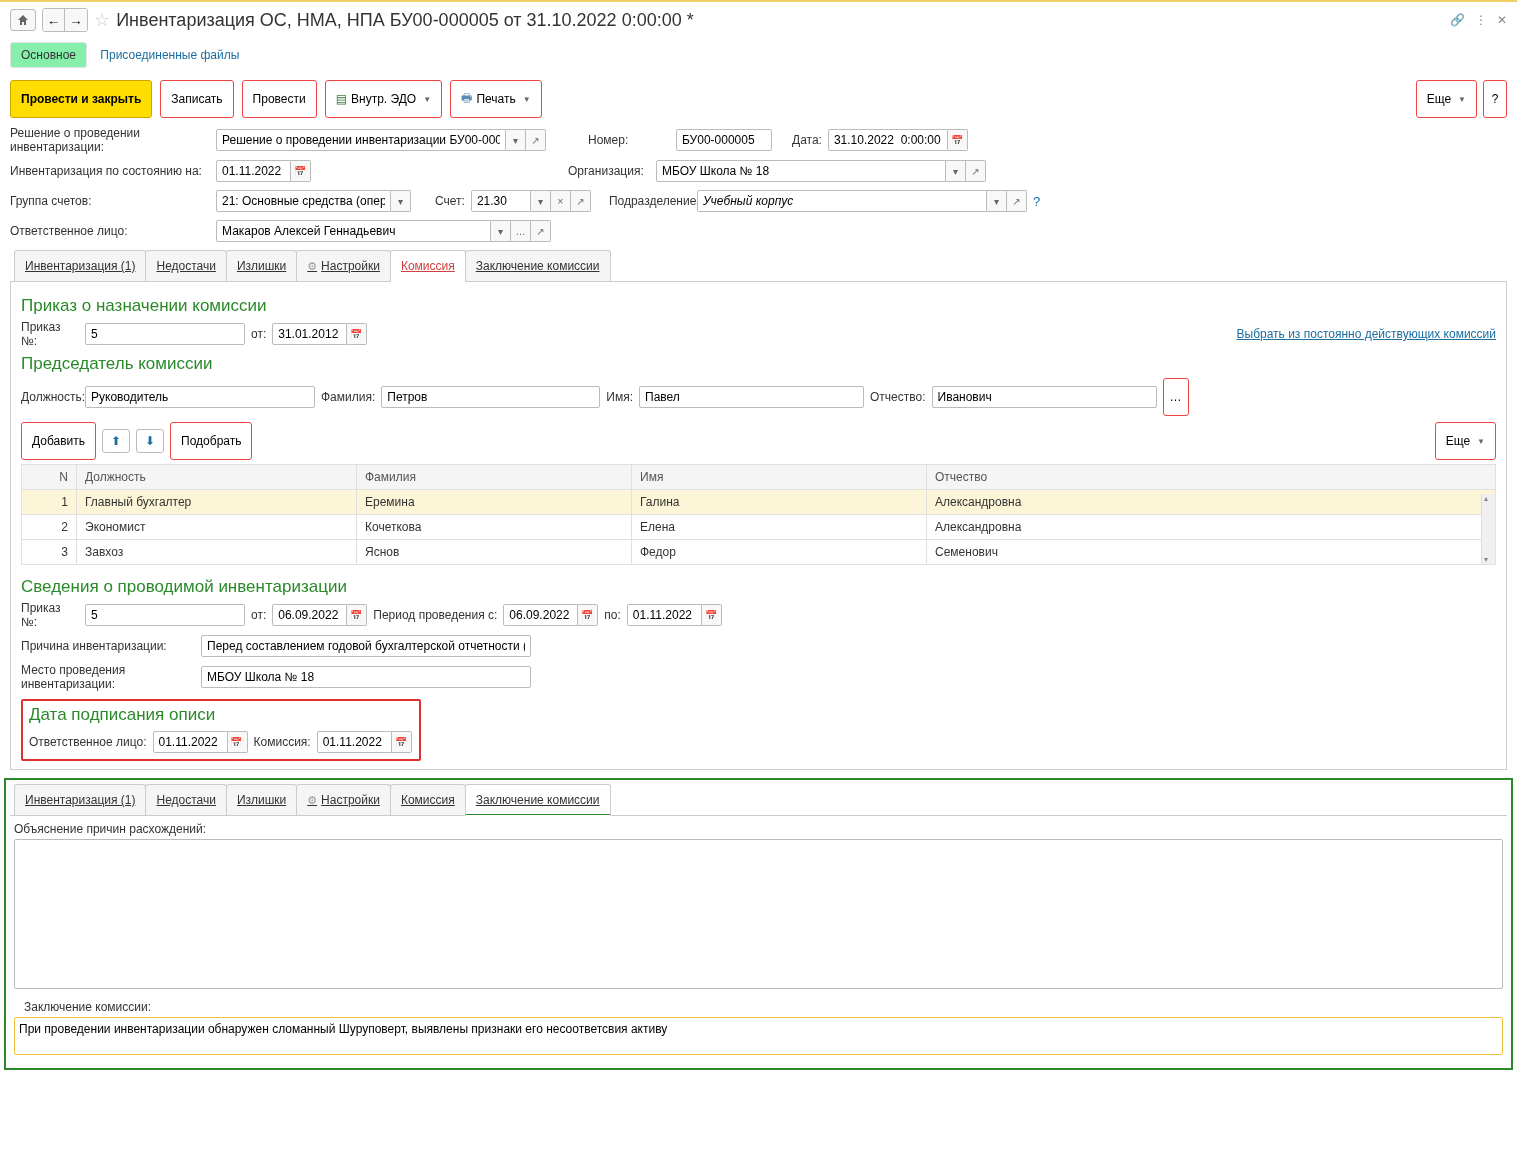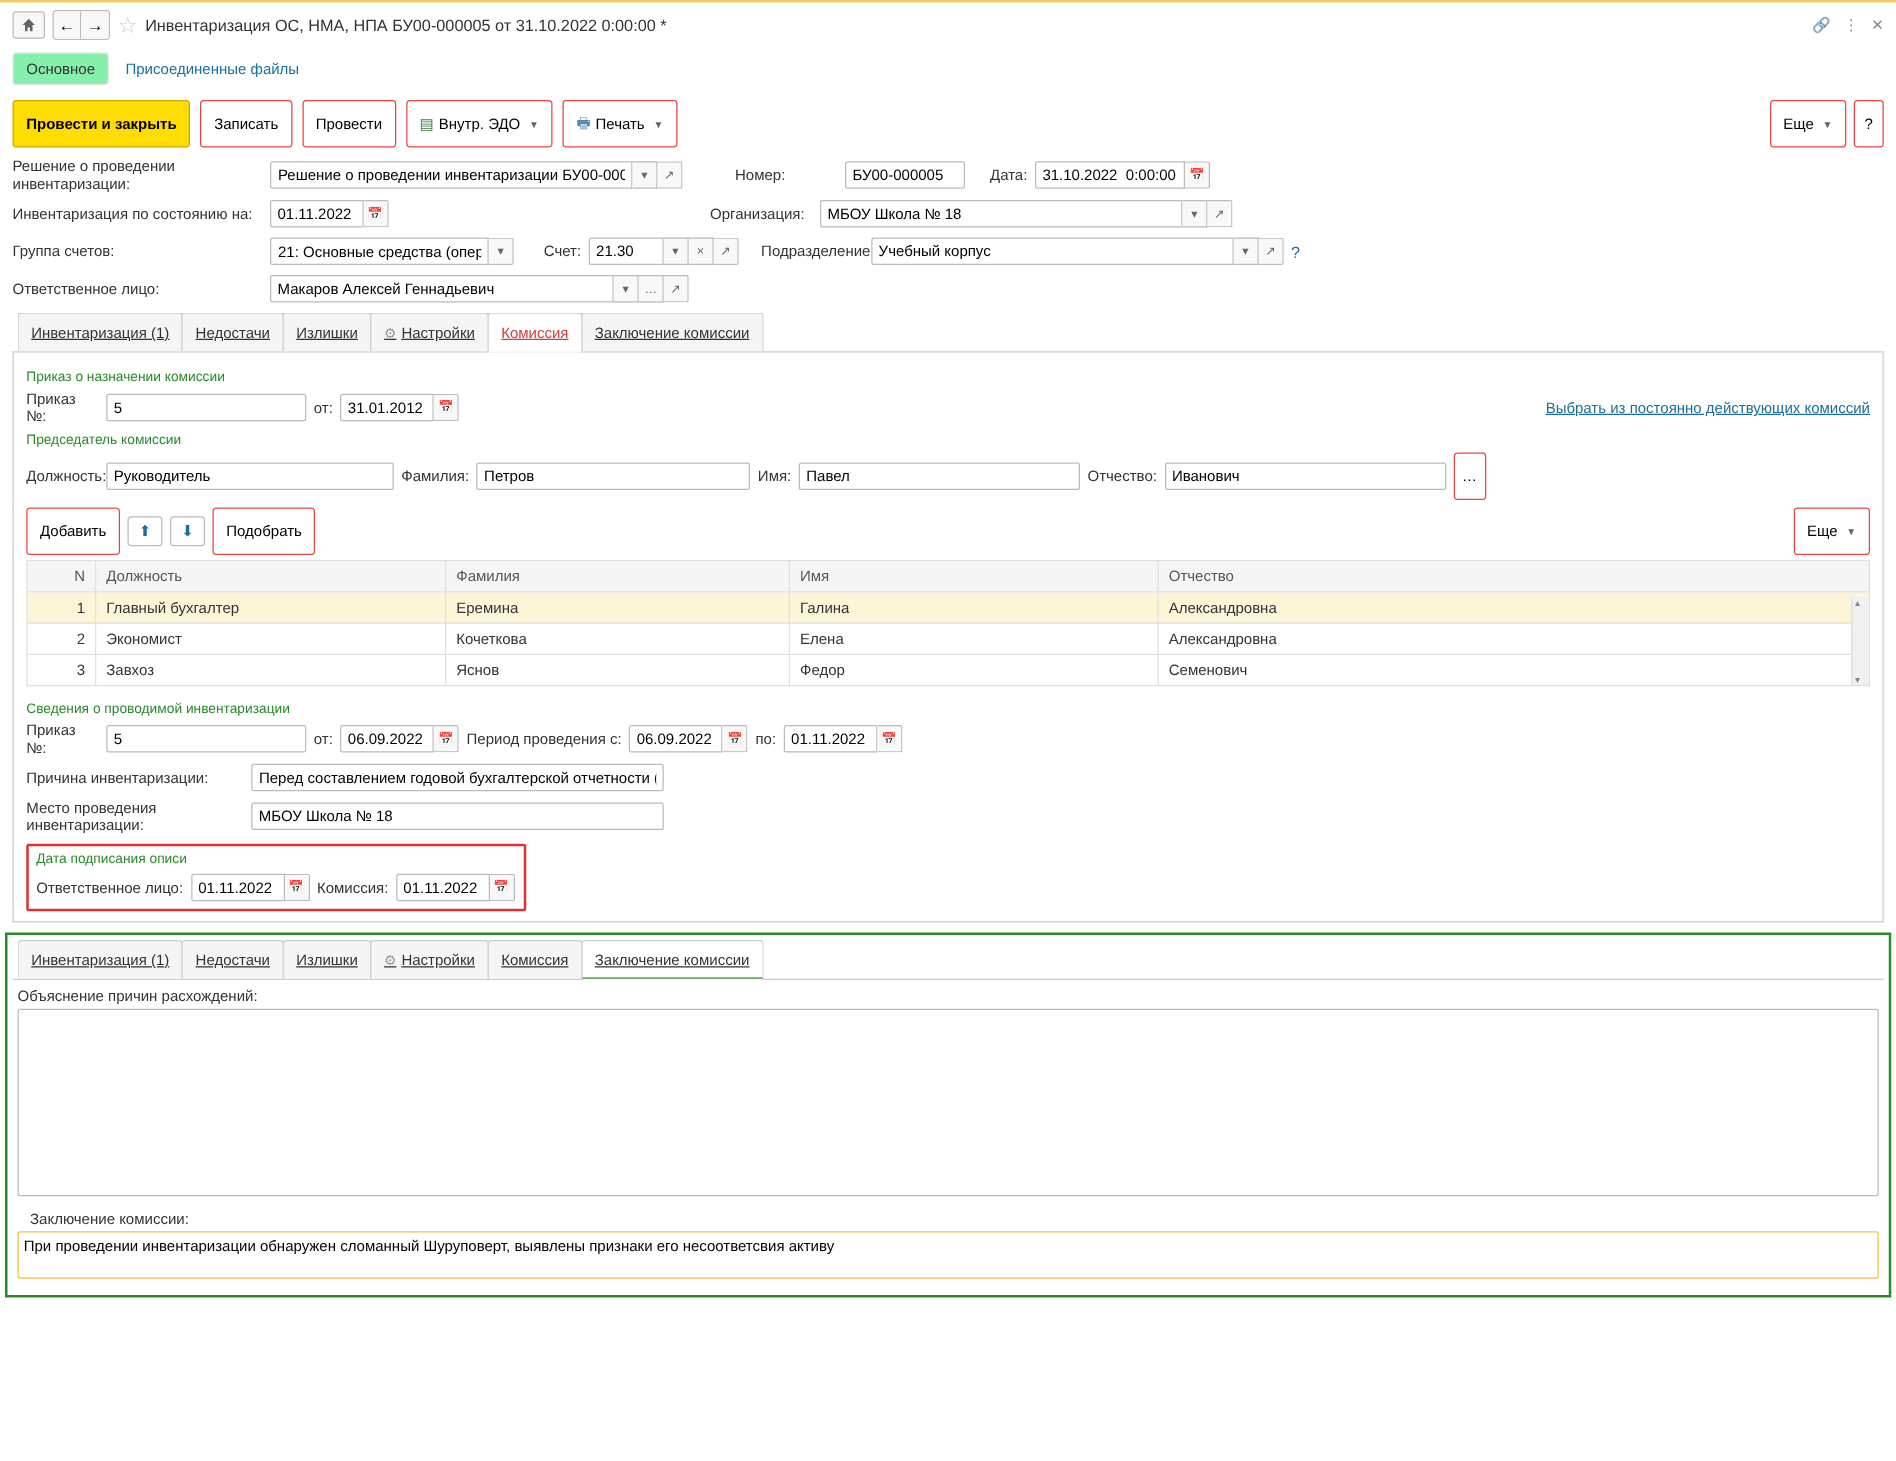--- a/index.html
+++ b/index.html
@@ -4,21 +4,21 @@
 <style>
 * { box-sizing: border-box; margin: 0; padding: 0; }
 body { font-family: Arial, sans-serif; font-size: 12px; color: #333; background: #fff; }
 .window { border-top: 2px solid #f0d060; }
 .header { display: flex; align-items: center; padding: 6px 10px; gap: 6px; }
 .nav-btn { width: 26px; height: 22px; border: 1px solid #bbb; border-radius: 3px; background: #f8f8f8; display: inline-flex; align-items: center; justify-content: center; font-size: 11px; color: #555; }
 .nav-group { display: inline-flex; border: 1px solid #bbb; border-radius: 3px; background: #f8f8f8; overflow: hidden; }
 .nav-group .nav-part { width: 22px; height: 22px; border: none; border-right: 1px solid #bbb; background: #f8f8f8; display: inline-flex; align-items: center; justify-content: center; }
 .nav-group .nav-part:last-child { border-right: none; }
 .star { color: #ccc; font-size: 18px; }
-.title { font-size: 13px; color: #333; flex: 1; }
+.title { font-size: 18px; color: #333; flex: 1; }
 .header-right { display: flex; gap: 10px; align-items: center; color: #888; }
 .header-right span { cursor: pointer; }
 .tabs-top { padding: 4px 10px; }
 .tab-top { display: inline-block; padding: 5px 10px; color: #1a6ea0; font-size: 12px; }
 .tab-top.active { background: #86efac; border: 1px solid #e0e0e0; border-radius: 3px; color: #333; }
 .toolbar { padding: 8px 10px; display: flex; gap: 8px; align-items: center; }
 .btn { padding: 4px 10px; border: 1px solid #ef4444; border-radius: 3px; background: #fff; font-size: 12px; cursor: pointer; height: 38px; display: inline-flex; align-items: center; gap: 4px; }
 .btn-primary { background: #ffdd00; border-color: #caa800; font-weight: bold; }
 .btn .dd { font-size: 8px; color: #666; margin-left: 3px; }
 .toolbar-right { margin-left: auto; display: flex; gap: 6px; }
@@ -30,21 +30,21 @@
 .input-group .form-input { border-radius: 2px 0 0 2px; }
 .input-btn { width: 20px; height: 22px; border: 1px solid #bbb; border-left: none; background: #f8f8f8; font-size: 10px; color: #666; display: inline-flex; align-items: center; justify-content: center; }
 .input-btn:last-child { border-radius: 0 2px 2px 0; }
 .left-col { width: 200px; }
 .tabs-bar { border-bottom: 1px solid #ccc; padding-left: 4px; margin-top: 6px; display: flex; }
 .tab { padding: 8px 10px; border: 1px solid #ccc; border-bottom: none; background: #f5f5f5; font-size: 12px; color: #333; cursor: pointer; margin-right: -1px; border-radius: 3px 3px 0 0; display: inline-flex; align-items: center; gap: 4px; text-decoration: underline; }
 .tab.active { background: #fff; color: #d04040; position: relative; z-index: 1; }
 .tab.active::after { content: ''; position: absolute; bottom: -1px; left: 0; right: 0; height: 1px; background: #fff; }
 .tab-icon { color: #999; font-size: 11px; }
 .panel { border: 1px solid #ccc; border-top: none; padding: 8px 10px; }
-.section-title { color: #2a8a2a; font-size: 11px; margin: 6px 0 4px; }
+.section-title { color: #2a8a2a; font-size: 17px; margin: 6px 0 4px; }
 .link { color: #1a6ea0; text-decoration: underline; cursor: pointer; }
 .link-right { margin-left: auto; }
 .table { width: 100%; border: 1px solid #ccc; border-collapse: collapse; margin-top: 4px; }
 .table th, .table td { border: 1px solid #e0e0e0; padding: 5px 8px; text-align: left; font-size: 12px; font-weight: normal; }
 .table th { background: #f5f5f5; color: #555; }
 .table .num-col { text-align: right; width: 55px; }
 .table tbody tr:first-child td { background: #fdf5d8; }
 .small-btn { width: 28px; height: 24px; border: 1px solid #bbb; border-radius: 3px; background: #fff; display: inline-flex; align-items: center; justify-content: center; font-size: 12px; }
 .arrow-up { color: #1a6ea0; }
 .arrow-down { color: #1a6ea0; }
@@ -159,21 +159,21 @@
     <span class="form-label" style="margin-left:18px">Счет:</span>
     <span class="input-group">
       <input class="form-input" style="width: 60px;" value="21.30">
       <button class="input-btn">▾</button>
       <button class="input-btn">×</button>
       <button class="input-btn">↗</button>
     </span>
     <span style="width:6px"></span>
     <span class="form-label" style="width:82px">Подразделение:</span>
     <span class="input-group">
-      <input class="form-input" style="width: 290px;" value="Учебный корпус">
+      <input class="form-input" style="width: 290px; font-style: italic;" value="Учебный корпус">
       <button class="input-btn">▾</button>
       <button class="input-btn">↗</button>
     </span>
     <span class="help-icon">?</span>
   </div>
 
   <div class="form-row">
     <span class="form-label left-col">Ответственное лицо:</span>
     <span class="input-group">
       <input class="form-input" style="width: 275px;" value="Макаров Алексей Геннадьевич">

